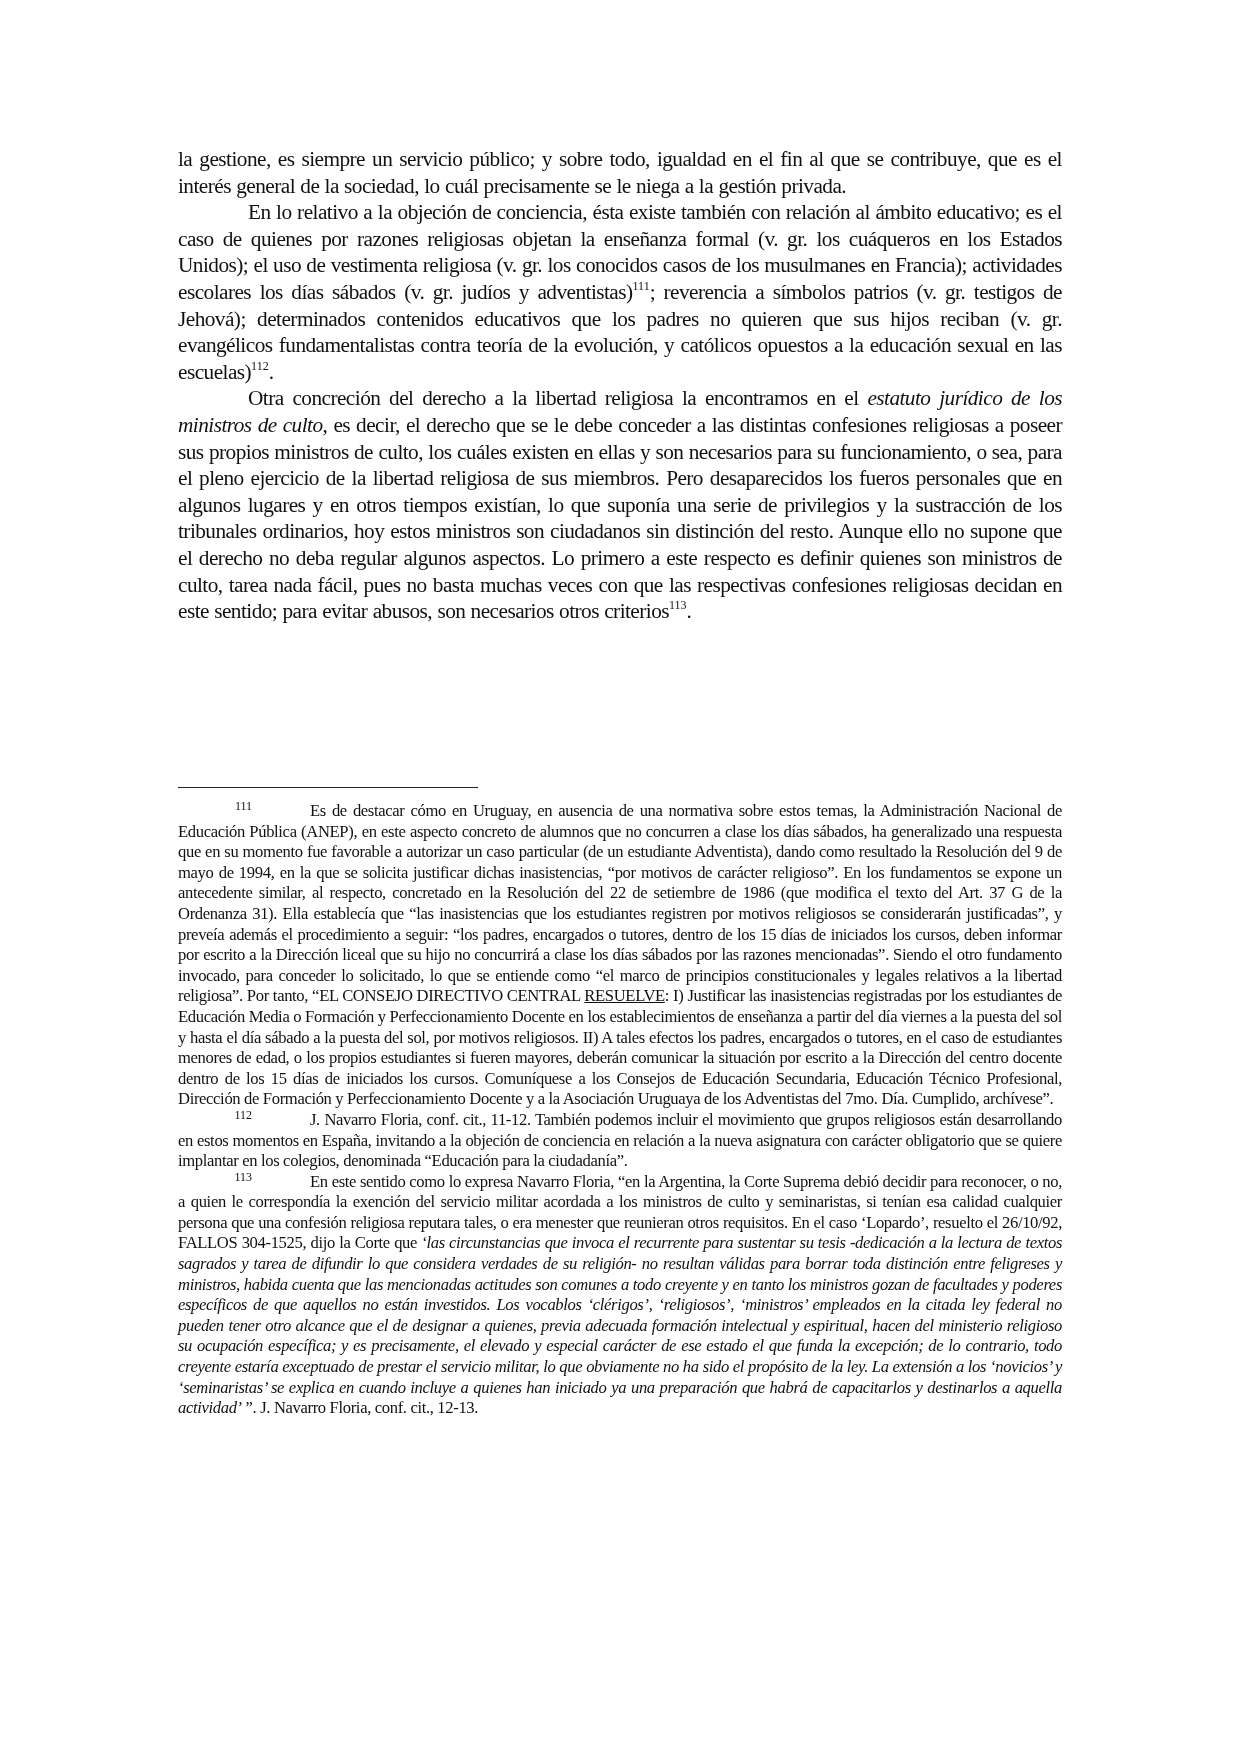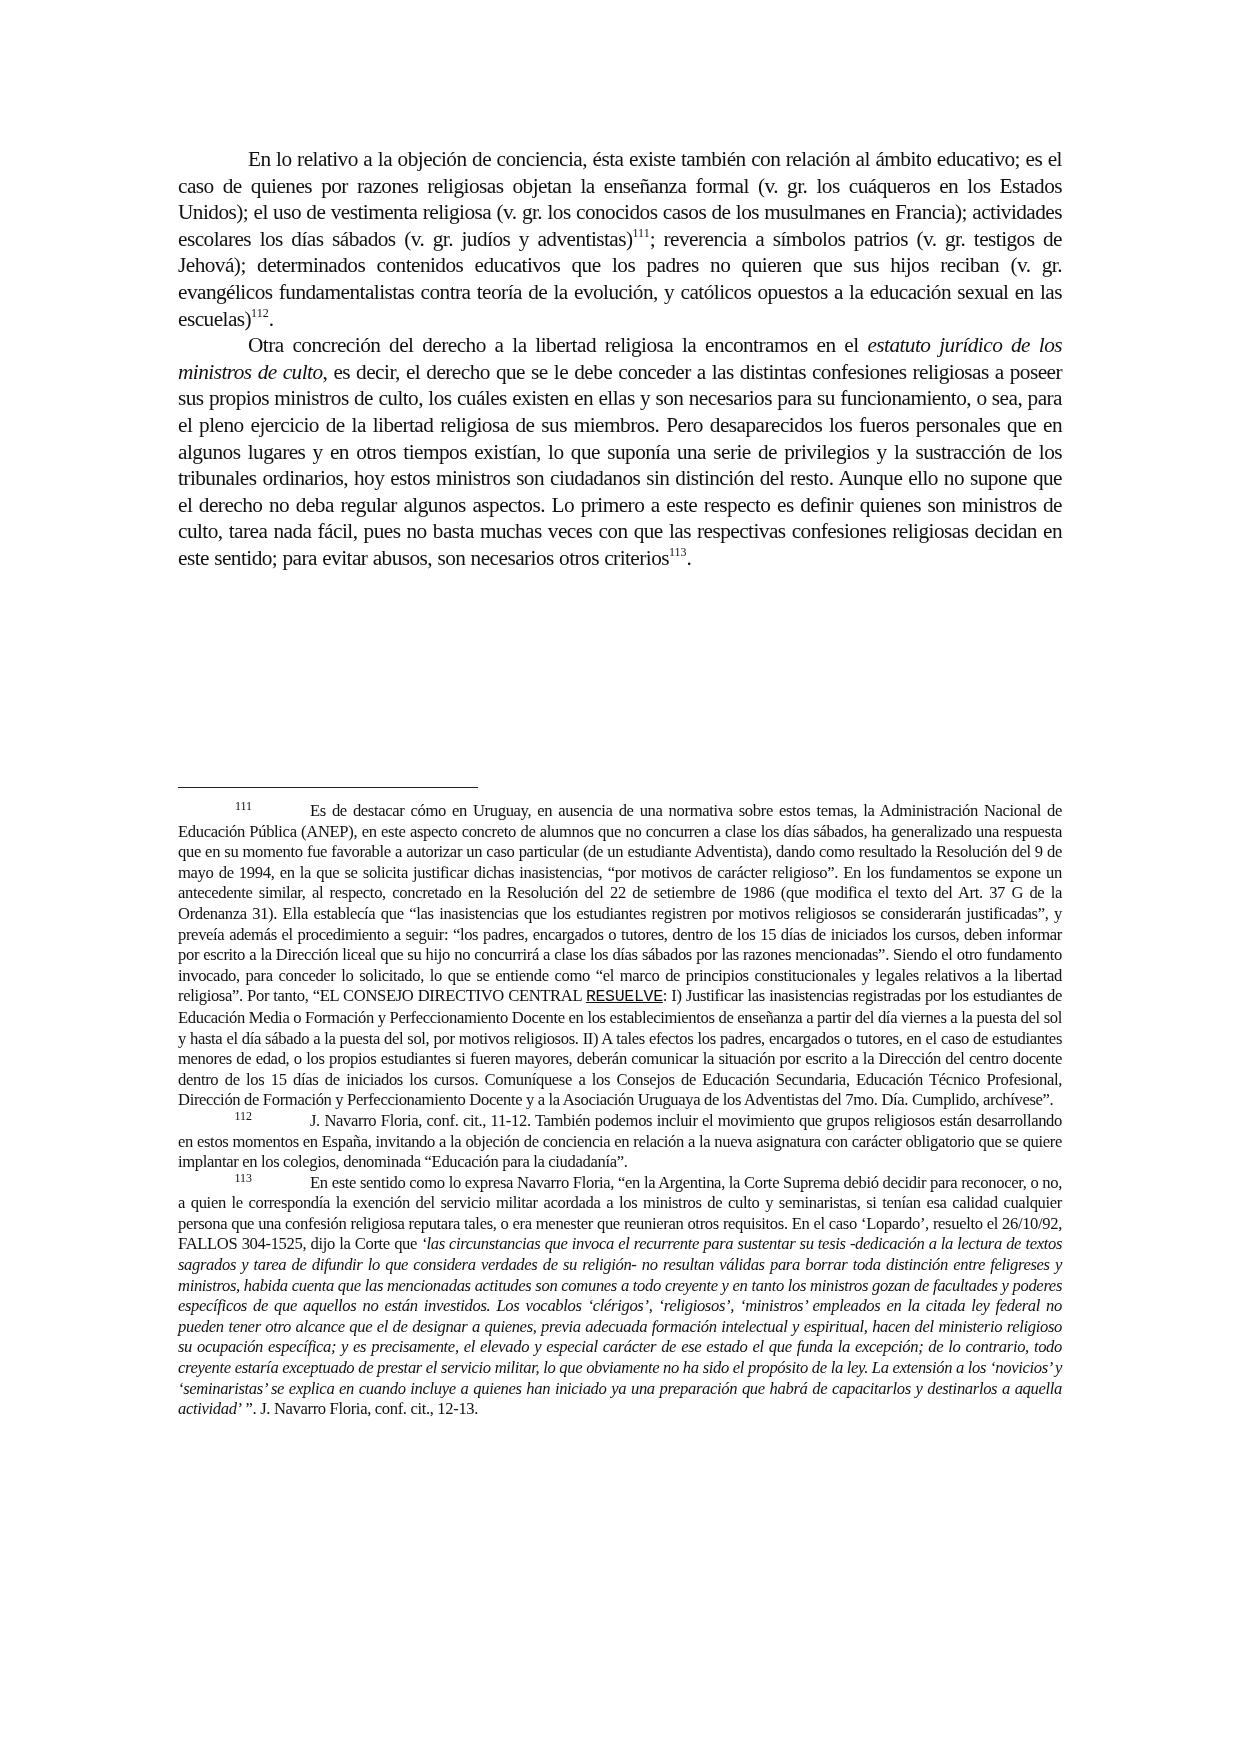--- a/index.html
+++ b/index.html
@@ -69,31 +69,31 @@
       vertical-align: 6px;
       line-height: 0;
       letter-spacing: 0;
     }
     .fn-gap {
       display: inline-block;
       width: 58px;
     }
     .underline {
       text-decoration: underline;
-      font-family: Liberation Mono, monospace;
     }
     em, .it {
       font-style: italic;
     }
   </style>
 </head>
 <body>
 
 <div class="page">
   <div class="body-text">
+    <p>la gestione, es siempre un servicio público; y sobre todo, igualdad en el fin al que se contribuye, que es el interés general de la sociedad, lo cuál precisamente se le niega a la gestión privada.</p>
     <p class="indent">En lo relativo a la objeción de conciencia, ésta existe también con relación al ámbito educativo; es el caso de quienes por razones religiosas objetan la enseñanza formal (v. gr. los cuáqueros en los Estados Unidos); el uso de vestimenta religiosa (v. gr. los conocidos casos de los musulmanes en Francia); actividades escolares los días sábados (v. gr. judíos y adventistas)<sup class="fnref">111</sup>; reverencia a símbolos patrios (v. gr. testigos de Jehová); determinados contenidos educativos que los padres no quieren que sus hijos reciban (v. gr. evangélicos fundamentalistas contra teoría de la evolución, y católicos opuestos a la educación sexual en las escuelas)<sup class="fnref">112</sup>.</p>
     <p class="indent">Otra concreción del derecho a la libertad religiosa la encontramos en el <span class="it">estatuto jurídico de los ministros de culto</span>, es decir, el derecho que se le debe conceder a las distintas confesiones religiosas a poseer sus propios ministros de culto, los cuáles existen en ellas y son necesarios para su funcionamiento, o sea, para el pleno ejercicio de la libertad religiosa de sus miembros. Pero desaparecidos los fueros personales que en algunos lugares y en otros tiempos existían, lo que suponía una serie de privilegios y la sustracción de los tribunales ordinarios, hoy estos ministros son ciudadanos sin distinción del resto. Aunque ello no supone que el derecho no deba regular algunos aspectos. Lo primero a este respecto es definir quienes son ministros de culto, tarea nada fácil, pues no basta muchas veces con que las respectivas confesiones religiosas decidan en este sentido; para evitar abusos, son necesarios otros criterios<sup class="fnref">113</sup>.</p>
   </div>
 </div>
 
 <div class="fn-separator"></div>
 
 <div class="footnotes">
   <p class="footnote">
     <span class="fn-num">111</span><span class="fn-gap"></span><span class="fn-body">Es de destacar cómo en Uruguay, en ausencia de una normativa sobre estos temas, la Administración Nacional de Educación Pública (ANEP), en este aspecto concreto de alumnos que no concurren a clase los días sábados, ha generalizado una respuesta que en su momento fue favorable a autorizar un caso particular (de un estudiante Adventista), dando como resultado la Resolución del 9 de mayo de 1994, en la que se solicita justificar dichas inasistencias, “por motivos de carácter religioso”. En los fundamentos se expone un antecedente similar, al respecto, concretado en la Resolución del 22 de setiembre de 1986 (que modifica el texto del Art. 37 G de la Ordenanza 31). Ella establecía que “las inasistencias que los estudiantes registren por motivos religiosos se considerarán justificadas”, y preveía además el procedimiento a seguir: “los padres, encargados o tutores, dentro de los 15 días de iniciados los cursos, deben informar por escrito a la Dirección liceal que su hijo no concurrirá a clase los días sábados por las razones mencionadas”. Siendo el otro fundamento invocado, para conceder lo solicitado, lo que se entiende como “el marco de principios constitucionales y legales relativos a la libertad religiosa”. Por tanto, “EL CONSEJO DIRECTIVO CENTRAL <span class="underline">RESUELVE</span>: I) Justificar las inasistencias registradas por los estudiantes de Educación Media o Formación y Perfeccionamiento Docente en los establecimientos de enseñanza a partir del día viernes a la puesta del sol y hasta el día sábado a la puesta del sol, por motivos religiosos. II) A tales efectos los padres, encargados o tutores, en el caso de estudiantes menores de edad, o los propios estudiantes si fueren mayores, deberán comunicar la situación por escrito a la Dirección del centro docente dentro de los 15 días de iniciados los cursos. Comuníquese a los Consejos de Educación Secundaria, Educación Técnico Profesional, Dirección de Formación y Perfeccionamiento Docente y a la Asociación Uruguaya de los Adventistas del 7mo. Día. Cumplido, archívese”.</span>

